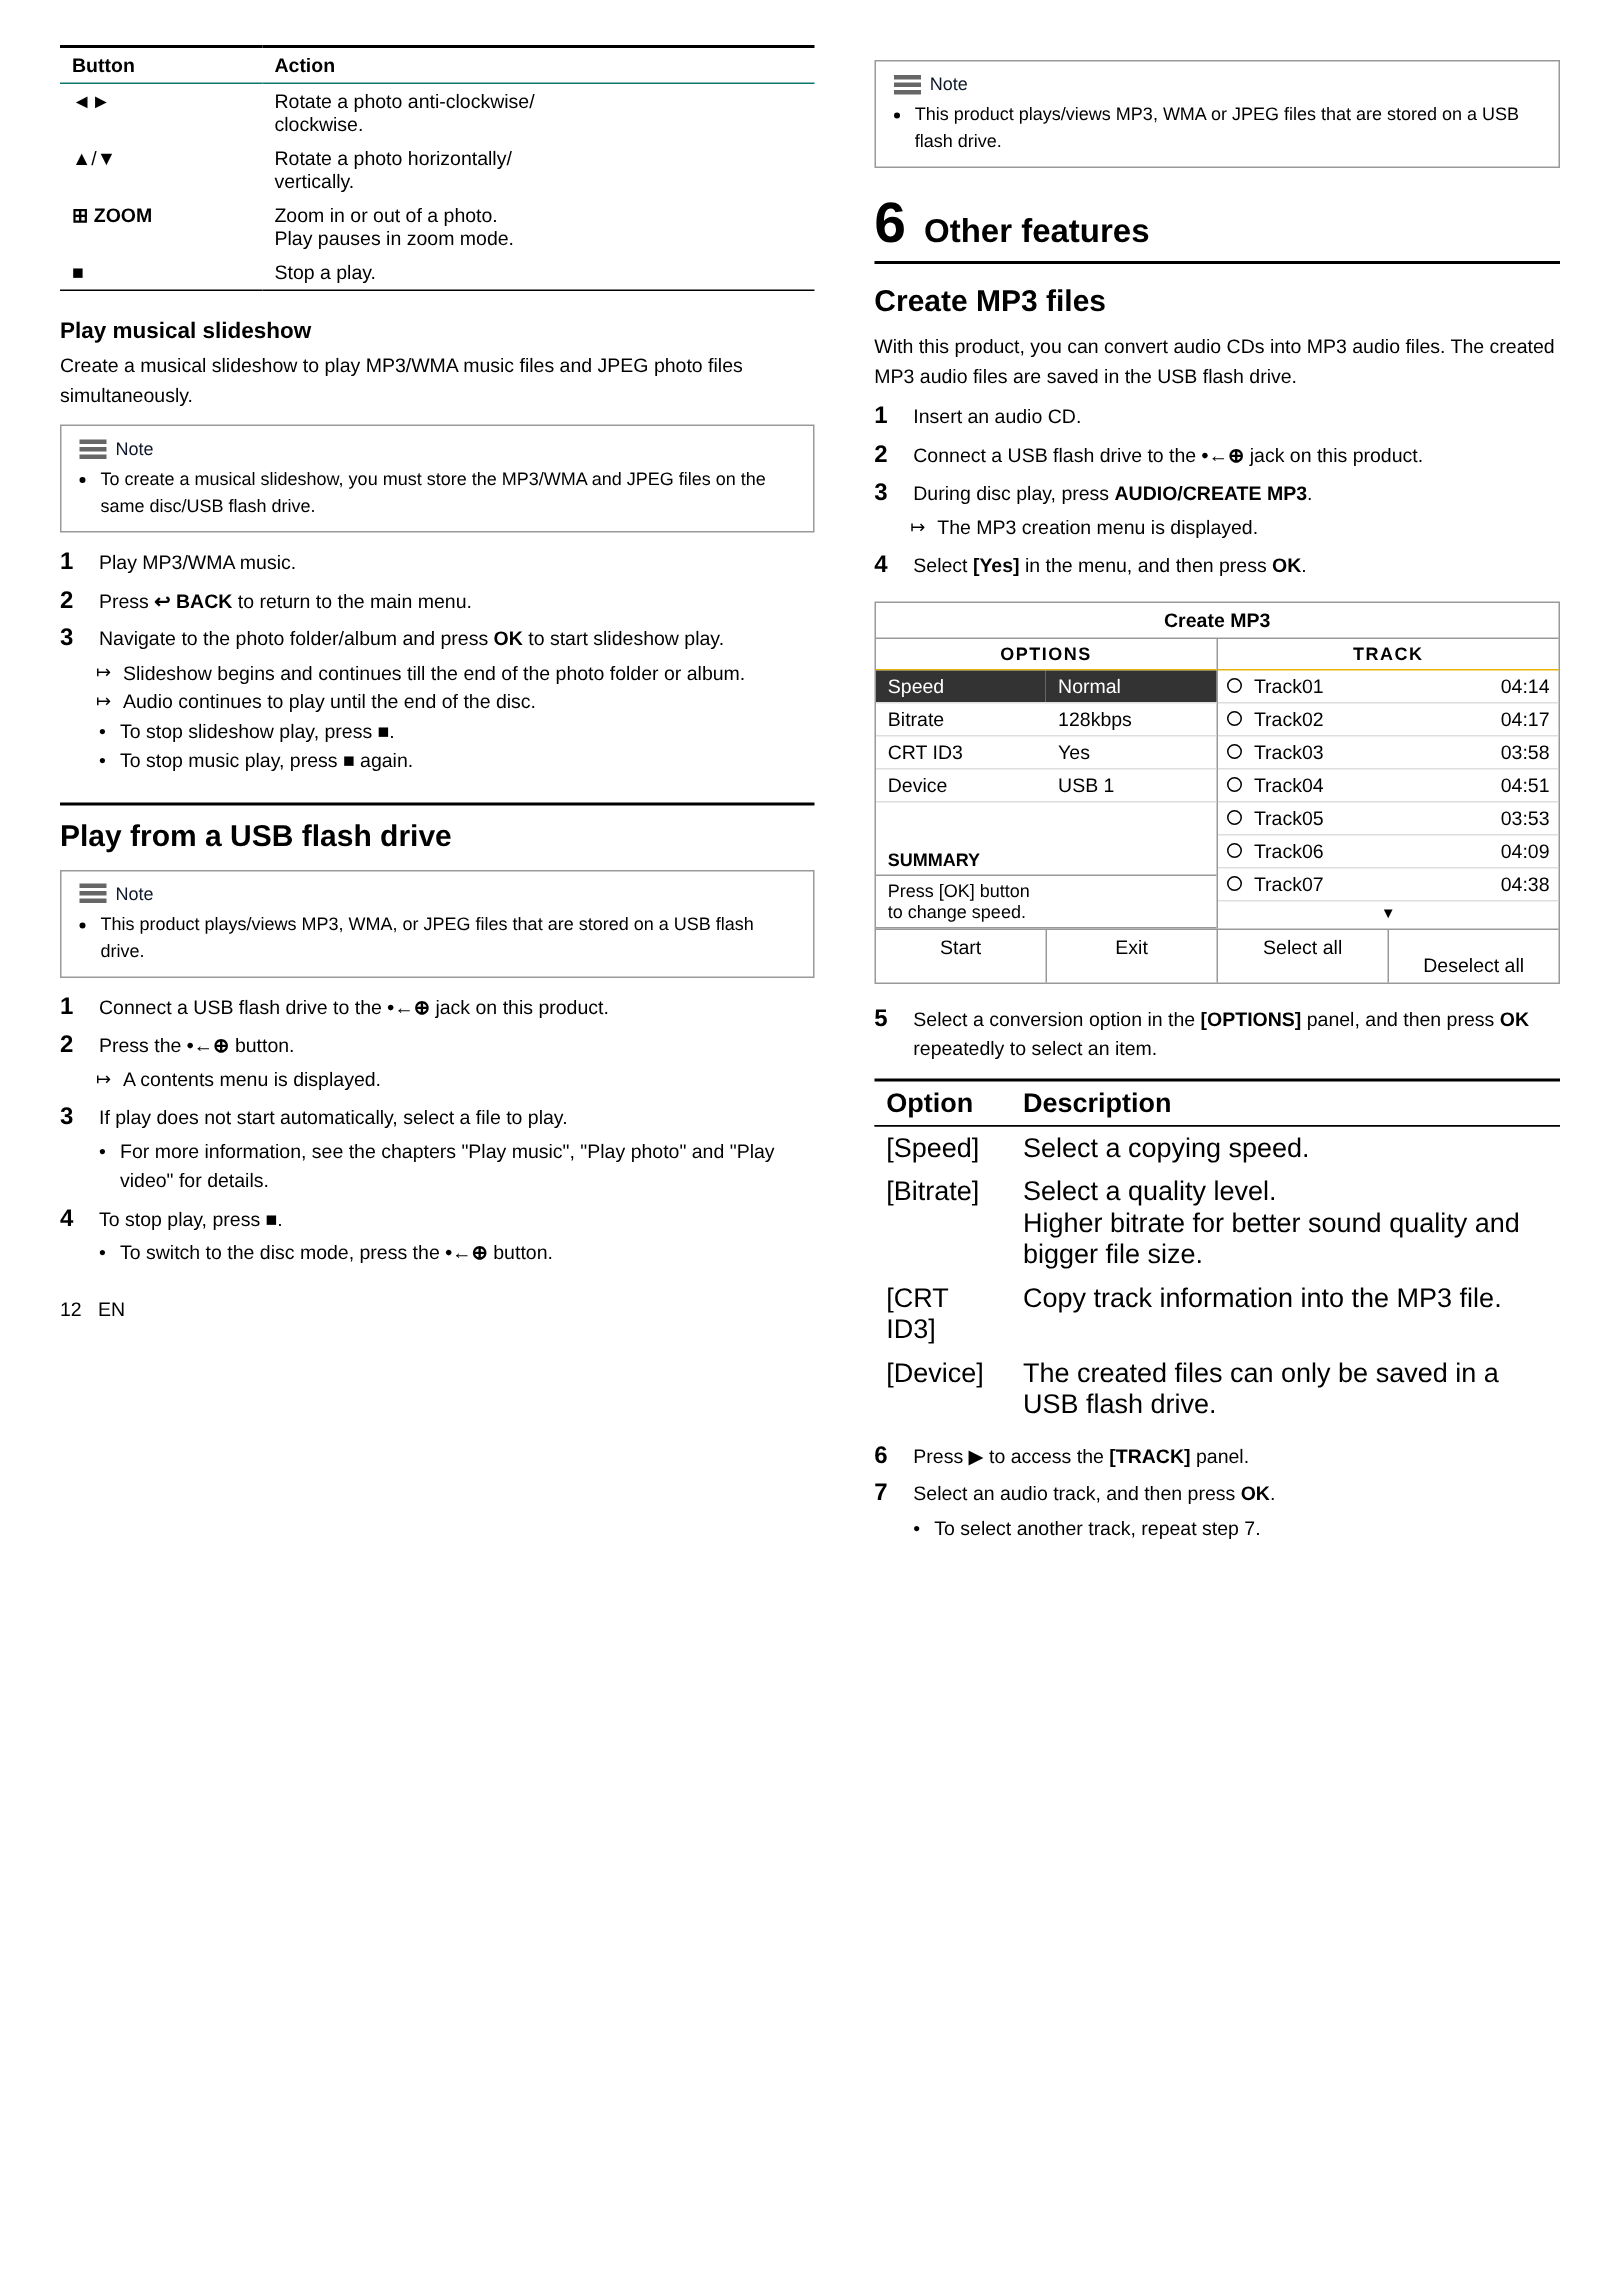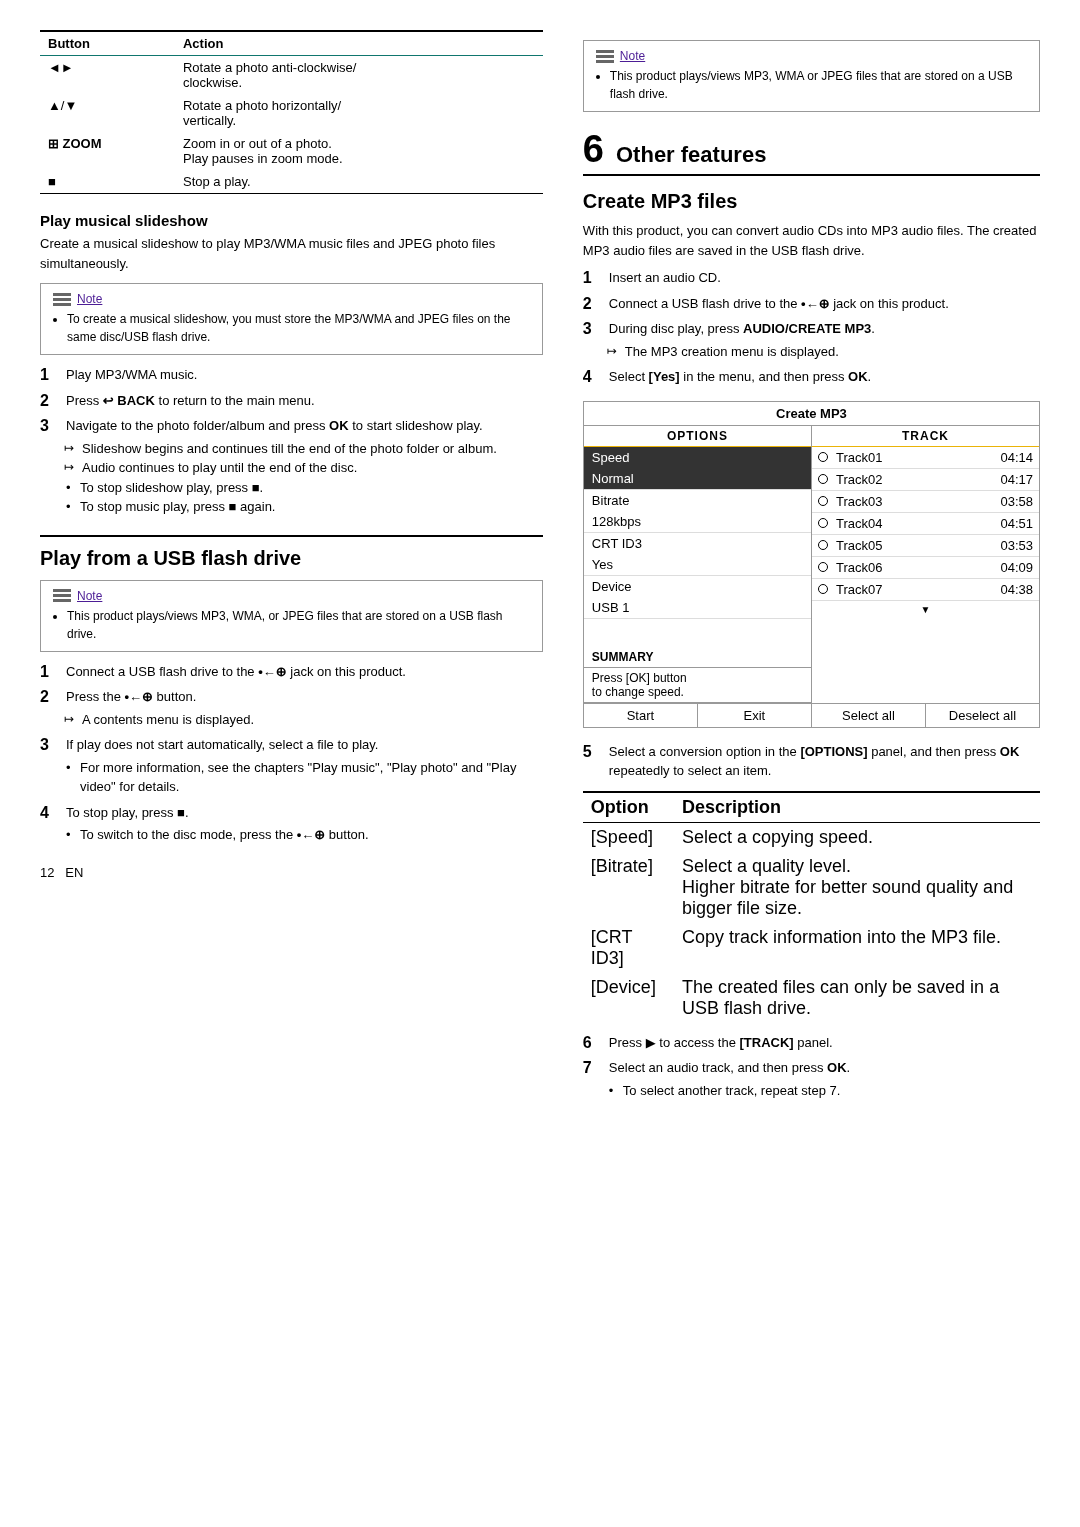--- a/index.html
+++ b/index.html
@@ -70,22 +70,21 @@
       gap: 2px;
     }
     .note-icon span {
       display: block;
       width: 18px;
       height: 3px;
       background: #666;
     }
     .note-label {
       font-size: 12px;
-      color: #4c1d95;
-      text-decoration: underline;
+      color: #0f172a;
     }
     .note-box ul {
       padding-left: 14px;
     }
     .note-box li {
       font-size: 12px;
       line-height: 1.5;
     }
 
     
@@ -179,21 +178,20 @@
       text-align: center;
       font-weight: bold;
       font-size: 12px;
       padding: 3px 6px;
       border-bottom: 1px solid #eab308;
       letter-spacing: 1px;
     }
     .mp3-row {
       display: flex;
       border-bottom: 1px solid #ddd;
-      flex-direction: column;
     }
     .mp3-row:last-child {
       border-bottom: none;
     }
     .mp3-cell {
       padding: 3px 8px;
       flex: 1;
     }
     .mp3-cell.highlight {
       background: #333;
@@ -227,20 +225,21 @@
     }
     .mp3-footer-cell {
       flex: 1;
       text-align: center;
       padding: 4px;
       border-right: 1px solid #999;
       font-size: 13px;
     }
     .mp3-footer-cell:last-child {
       border-right: none;
+      margin-top: 12px;
     }
 
     
     table.opts-table {
       width: 100%;
       border-collapse: collapse;
       margin: 10px 0;
       font-size: 18px;
     }
     table.opts-table th {

